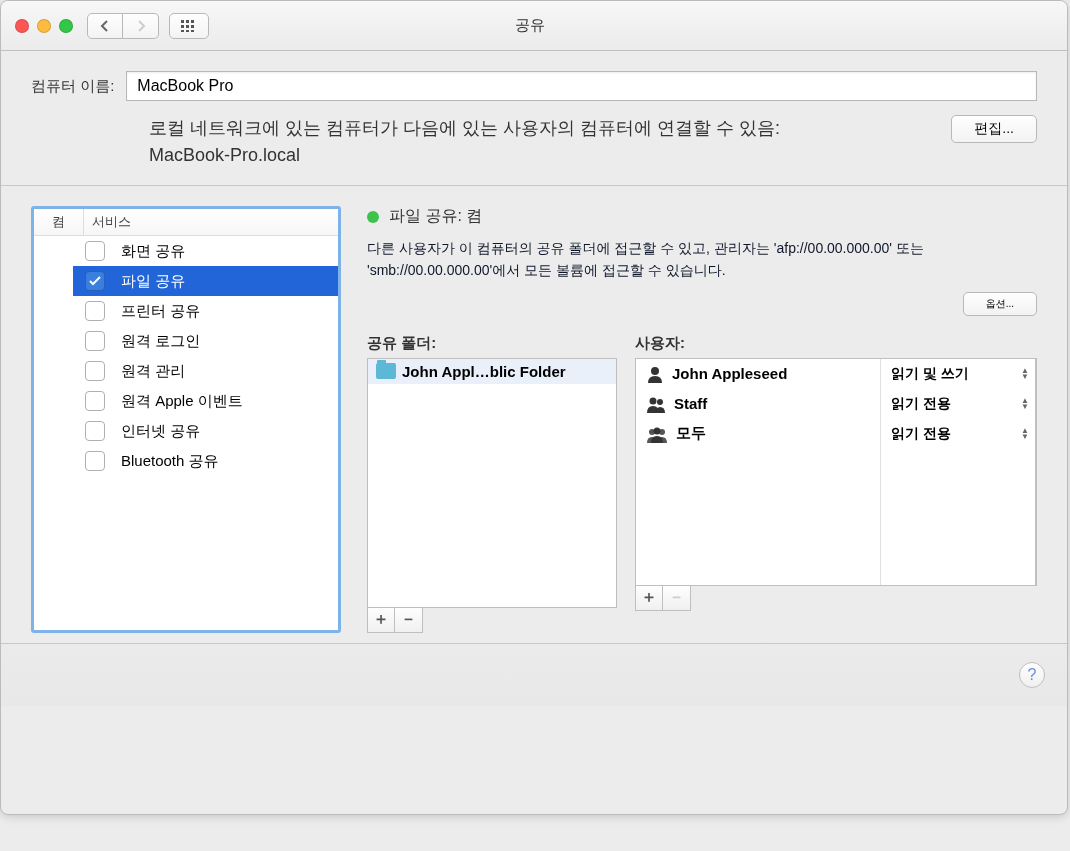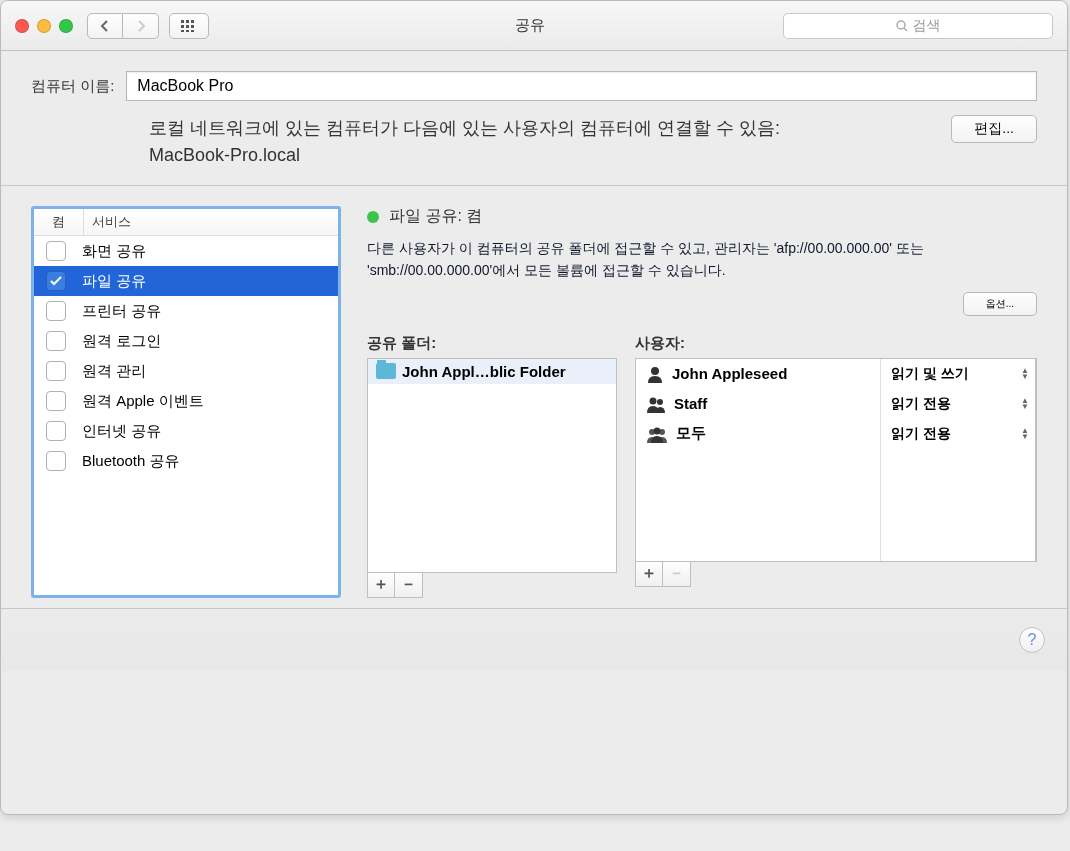--- a/index.html
+++ b/index.html
@@ -107,20 +107,21 @@
       background: linear-gradient(#fff,#f6f6f6);
       border-bottom: 1px solid #ddd;
       font-size: 13px; color: #444;
     }
     .services-header div:first-child { width: 50px; padding: 4px 8px; border-right: 1px solid #ddd; text-align:center; }
     .services-header div:last-child { flex: 1; padding: 4px 8px; }
     .service-row {
       display: flex; align-items: center;
       padding: 5px 8px;
       font-size: 15px;
+      margin-left: 39px;
     }
     .service-row.selected { background: #2165d8; color: #fff; }
     .service-checkbox {
       width: 20px; height: 20px;
       border: 1px solid #b0b0b0;
       border-radius: 4px;
       background: #fff;
       margin: 0 16px 0 4px;
       display: flex; align-items: center; justify-content: center;
       flex-shrink: 0;
@@ -143,21 +144,21 @@
       font-size: 10px;
     }
     .columns { display: flex; gap: 18px; }
     .column { display: flex; flex-direction: column; font-weight: bold; }
     .col-folders { width: 250px; }
     .col-users { flex: 1; }
     .col-label { font-size: 15px; color: #333; margin-bottom: 5px; }
     .listbox {
       border: 1px solid #bfbfbf;
       background: #fff;
-      height: 215px;
+      height: 250px;
       overflow: auto;
     }
     .folder-row {
       display: flex; align-items: center; gap: 6px;
       padding: 4px 8px; background: #e9f0f9;
       font-size: 15px;
     }
     .folder-icon {
       width: 20px; height: 16px;
       background: #5db8d8;
@@ -167,21 +168,21 @@
     .folder-icon::before {
       content: '';
       position: absolute; top: -3px; left: 1px;
       width: 9px; height: 3px;
       background: #5db8d8;
       border-radius: 1px 1px 0 0;
     }
     .users-listbox {
       border: 1px solid #bfbfbf;
       background: #fff;
-      height: 204px;
+      height: 228px;
       display: flex;
     }
     .users-left { flex: 1; border-right: 1px solid #e0e0e0; }
     .users-right { width: 155px; border-right: 1px solid #bfbfbf; }
     .user-row {
       display: flex; align-items: center; gap: 8px;
       padding: 4px 10px; font-size: 15px;
       height: 30px;
     }
     .perm-row {
@@ -249,27 +250,20 @@
           <rect x="10" y="0" width="3" height="3" fill="#555"></rect>
         <rect x="0" y="5" width="3" height="3" fill="#555"></rect>
           <rect x="5" y="5" width="3" height="3" fill="#555"></rect>
           <rect x="10" y="5" width="3" height="3" fill="#555"></rect>
         <rect x="0" y="10" width="3" height="2" fill="#555"></rect>
           <rect x="5" y="10" width="3" height="2" fill="#555"></rect>
           <rect x="10" y="10" width="3" height="2" fill="#555"></rect>
       </svg>
     </div>
     <div class="title-text">공유</div>
-    <div class="search-box">
-      <svg width="12" height="12" viewBox="0 0 12 12">
-          <circle cx="5" cy="5" r="4" stroke="#aaa" stroke-width="1.5" fill="none"></circle>
-          <line x1="8" y1="8" x2="11" y2="11" stroke="#aaa" stroke-width="1.5"></line>
-        </svg>
-      <span>검색</span>
-    </div>
   </div>
 
   <div class="header-section">
     <div class="computer-name-row">
       <span class="computer-name-label">컴퓨터 이름:</span>
       <input class="computer-name-input" value="MacBook Pro" style="">
     </div>
     <div class="subtext-row">
       <div class="subtext">
         <span>로컬 네트워크에 있는 컴퓨터가 다음에 있는 사용자의 컴퓨터에 연결할 수 있음:</span><br>

